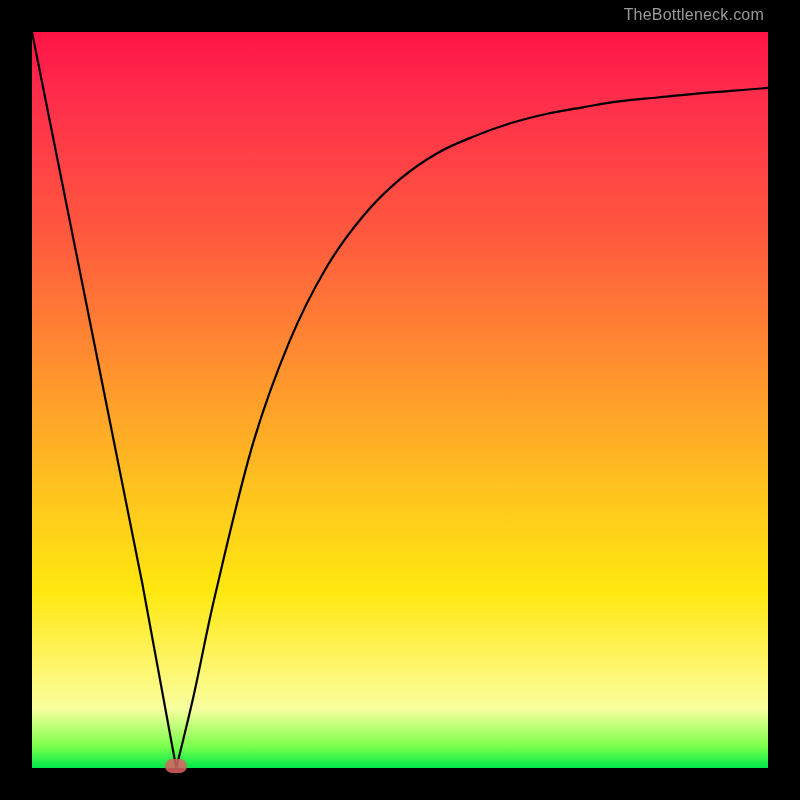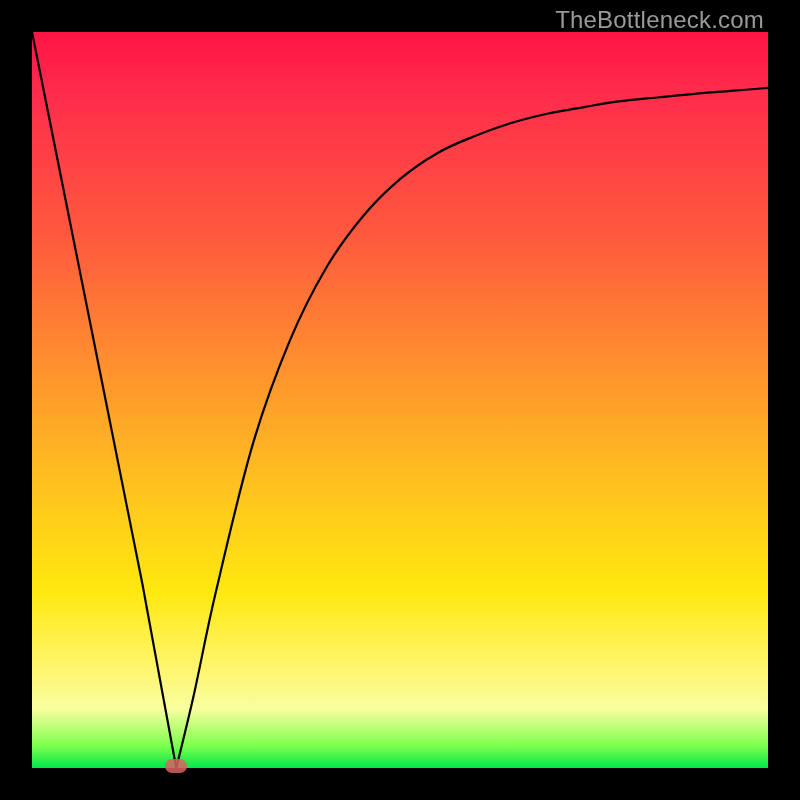--- a/index.html
+++ b/index.html
@@ -38,21 +38,21 @@
       #f8ff9e 92%,
       #7dff4d 97%,
       #00e84a 100%
     );
   }
   .watermark {
     position: absolute;
     top: 6px;
     right: 36px;
     color: #9a9a9a;
-    font-size: 24px;
+    font-size: 16px;
     letter-spacing: 0.2px;
     font-weight: 400;
   }
   svg.curve {
     position: absolute;
     top: 0;
     left: 0;
     width: 736px;
     height: 736px;
     overflow: visible;

